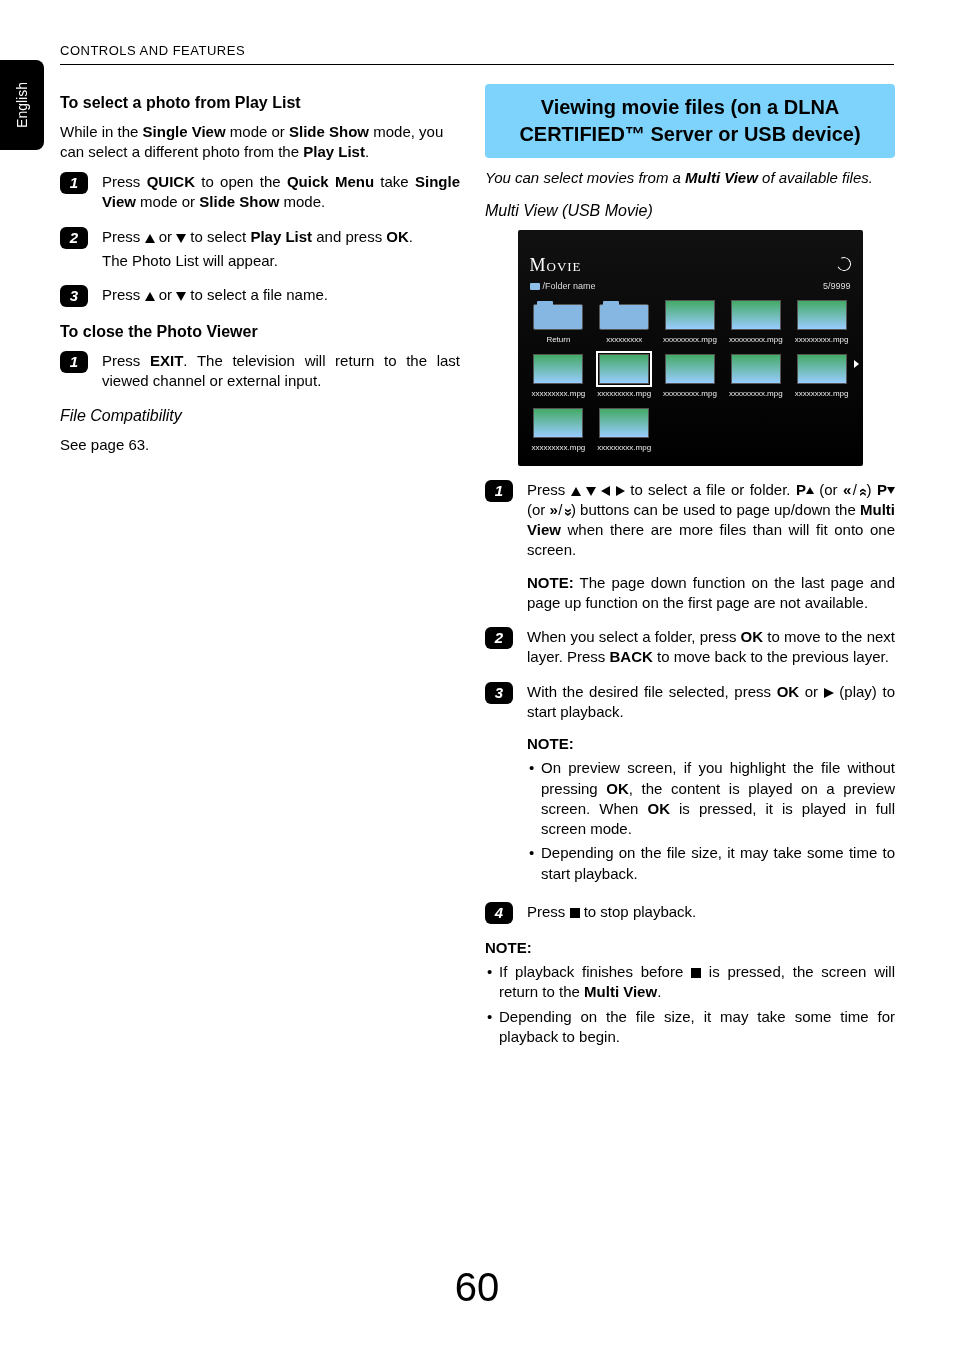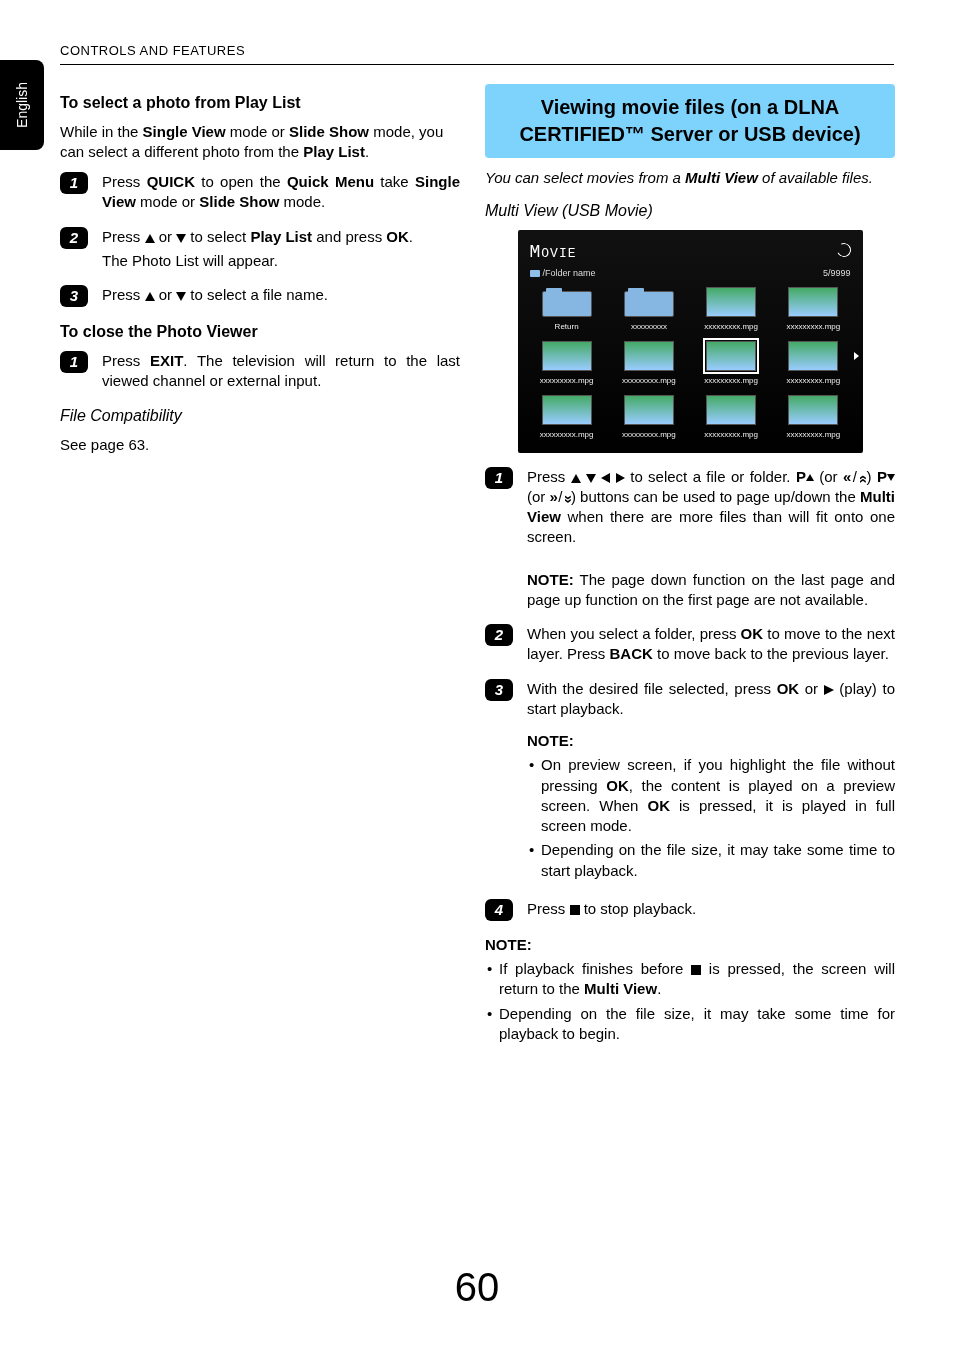--- a/index.html
+++ b/index.html
@@ -110,24 +110,25 @@
     font-size: 10px;
     position: relative;
     border-radius: 2px;
   }
   .movie-top {
     display: flex;
     align-items: baseline;
     justify-content: space-between;
   }
   .movie-title {
-    font-family: Liberation Mono, monospace;
+    font-family: Liberation Serif, serif;
     font-variant: small-caps;
     font-size: 18px;
     letter-spacing: 1px;
+    margin-top: 13px;
   }
   .movie-cycle {
     width: 14px; height: 14px;
     border: 1.5px solid #fff;
     border-radius: 50%;
     border-left-color: transparent;
     transform: rotate(20deg);
   }
   .movie-path-row {
     display: flex;
@@ -139,21 +140,21 @@
   .folder-i {
     display: inline-block;
     width: 10px; height: 7px;
     background: #8fbfe8;
     border-radius: 1px;
     margin-right: 3px;
     vertical-align: middle;
   }
   .grid {
     display: grid;
-    grid-template-columns: repeat(4, 1fr);
+    grid-template-columns: repeat(5, 1fr);
     gap: 8px 8px;
   }
   .thumb {
     text-align: center;
   }
   .thumb-box {
     width: 50px; height: 30px;
     margin: 0 auto 5px;
     background: linear-gradient(#4a6, #9cf);
     border: 1px solid #555;
@@ -331,21 +332,21 @@
           <div class="thumb-cap">xxxxxxxxx.mpg</div>
         </div>
     </div>
     <div class="arrow-right"></div>
   </div>
 
   <div class="indent-block">
     <div class="step-badge">1</div>
     <div class="indent-text">
       <span>Press </span><span class="tri-up"></span> <span class="tri-down"></span> <span class="tri-left"></span> <span class="tri-right"></span><span> to select a file or folder. </span><b>P</b><span class="tri-up" style="border-bottom-width:7px;border-left-width:4px;border-right-width:4px;vertical-align:1px;"></span><span> (or </span><span class="dbl-chev">«</span><span> / </span><span class="dbl-chev" style="display:inline-block;transform:rotate(90deg);">«</span><span>) </span><b>P</b><span class="tri-down" style="border-top-width:7px;border-left-width:4px;border-right-width:4px;vertical-align:1px;"></span><span> (or </span><span class="dbl-chev">»</span><span> / </span><span class="dbl-chev" style="display:inline-block;transform:rotate(90deg);">»</span><span>) buttons can be used to page up/down the </span><b>Multi View</b><span> when there are more files than will fit onto one screen.</span>
-      <div class="small-note" style="margin-top:22px;">
+      <div class="small-note" style="margin-top:12px;">
         <b>NOTE:</b><span> The page down function on the last page and page up function on the first page are not available.</span>
       </div>
     </div>
   </div>
 
   <div class="indent-block">
     <div class="step-badge">2</div>
     <div class="indent-text">
       <span>When you select a folder, press </span><b>OK</b><span> to move to the next layer. Press </span><b>BACK</b><span> to move back to the previous layer.</span>
     </div>

